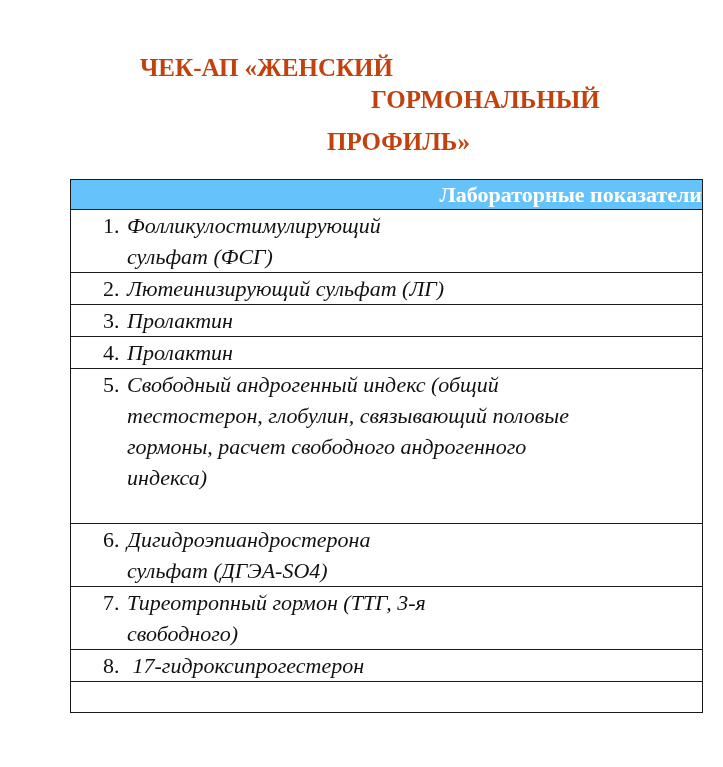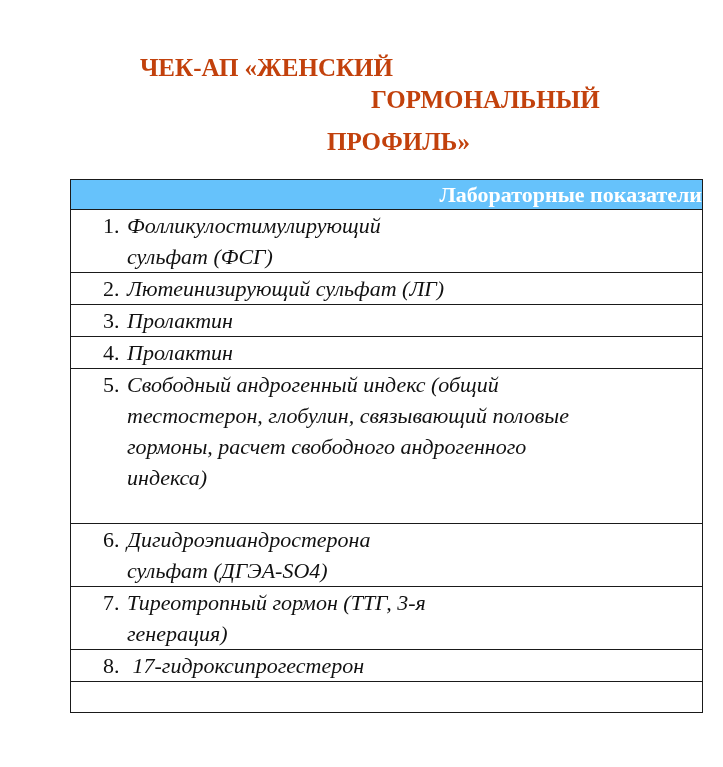--- a/index.html
+++ b/index.html
@@ -78,21 +78,21 @@
       <div class="row-inner">
             <span class="num">6.</span>
       <span class="txt"><span>Дигидроэпиандростерона</span><br><span>сульфат (ДГЭА-SO4)</span></span>
           </div>
     </td>
       </tr>
     <tr>
         <td class="item" style="height:62px">
       <div class="row-inner">
             <span class="num">7.</span>
-      <span class="txt"><span>Тиреотропный гормон (ТТГ, 3-я</span><br><span>генерация)</span></span>
+      <span class="txt"><span>Тиреотропный гормон (ТТГ, 3-я</span><br><span>свободного)</span></span>
           </div>
     </td>
       </tr>
     <tr>
         <td class="item" style="height:30px">
       <div class="row-inner">
             <span class="num">8.</span>
       <span class="txt" style="white-space:pre"> 17-гидроксипрогестерон</span>
           </div>
     </td>

